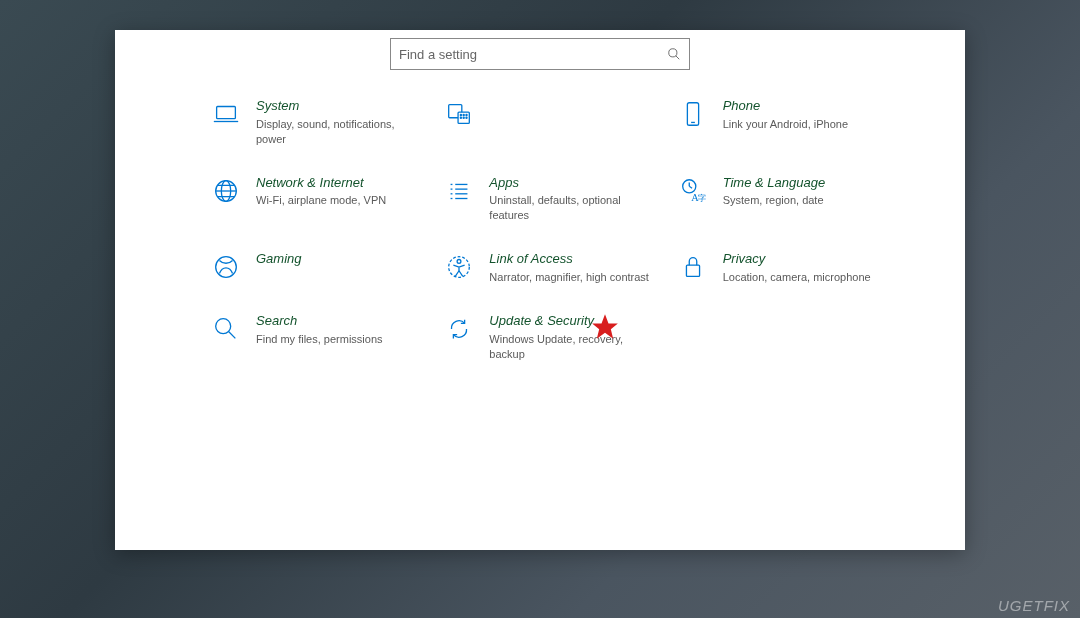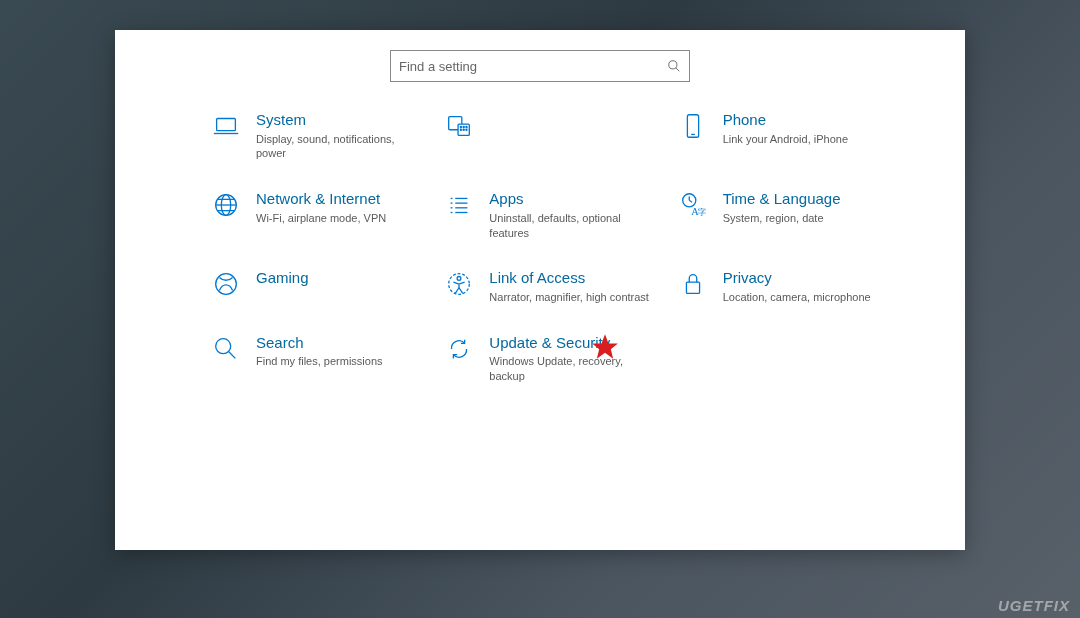--- a/index.html
+++ b/index.html
@@ -12,21 +12,21 @@
     overflow: hidden;
   }
   .panel {
     position: absolute;
     left: 115px;
     top: 30px;
     width: 850px;
     height: 520px;
     background: #ffffff;
     box-shadow: 0 4px 20px rgba(0,0,0,0.3);
-    padding-top: 20px;
+    padding-top: 8px;
   }
   .search-wrap {
     display: flex;
     justify-content: center;
     margin-bottom: 28px;
   }
   .search-box {
     width: 300px;
     height: 32px;
     border: 1px solid #888;
@@ -62,25 +62,26 @@
     width: 32px;
     height: 32px;
     flex-shrink: 0;
     display: flex;
     align-items: center;
     justify-content: center;
   }
   .icon-slot svg { stroke: #0078d4; fill: none; stroke-width: 1.4; }
   .text-col { max-width: 170px; }
   .title {
-    font-size: 15px;
-    color: #0369a1;
+    font-size: 13px;
+    color: #14532d;
     font-weight: 400;
     line-height: 1.3;
     margin-bottom: 2px;
+    font-style: italic;
   }
   .desc {
     font-size: 11px;
     color: #5a5a5a;
     line-height: 1.35;
   }
   .star {
     position: absolute;
     width: 28px;
     height: 28px;
@@ -88,21 +89,21 @@
     top: 0px;
   }
   .watermark {
     position: absolute;
     right: 10px;
     bottom: 4px;
     font-size: 15px;
     letter-spacing: 1px;
     color: rgba(255,255,255,0.45);
     font-style: italic;
-    font-weight: 700;
+    font-weight: 400;
     text-align: center;
   }
 </style>
 </head>
 <body>
 
 <div class="panel">
 
   <div class="search-wrap">
     <div class="search-box">

